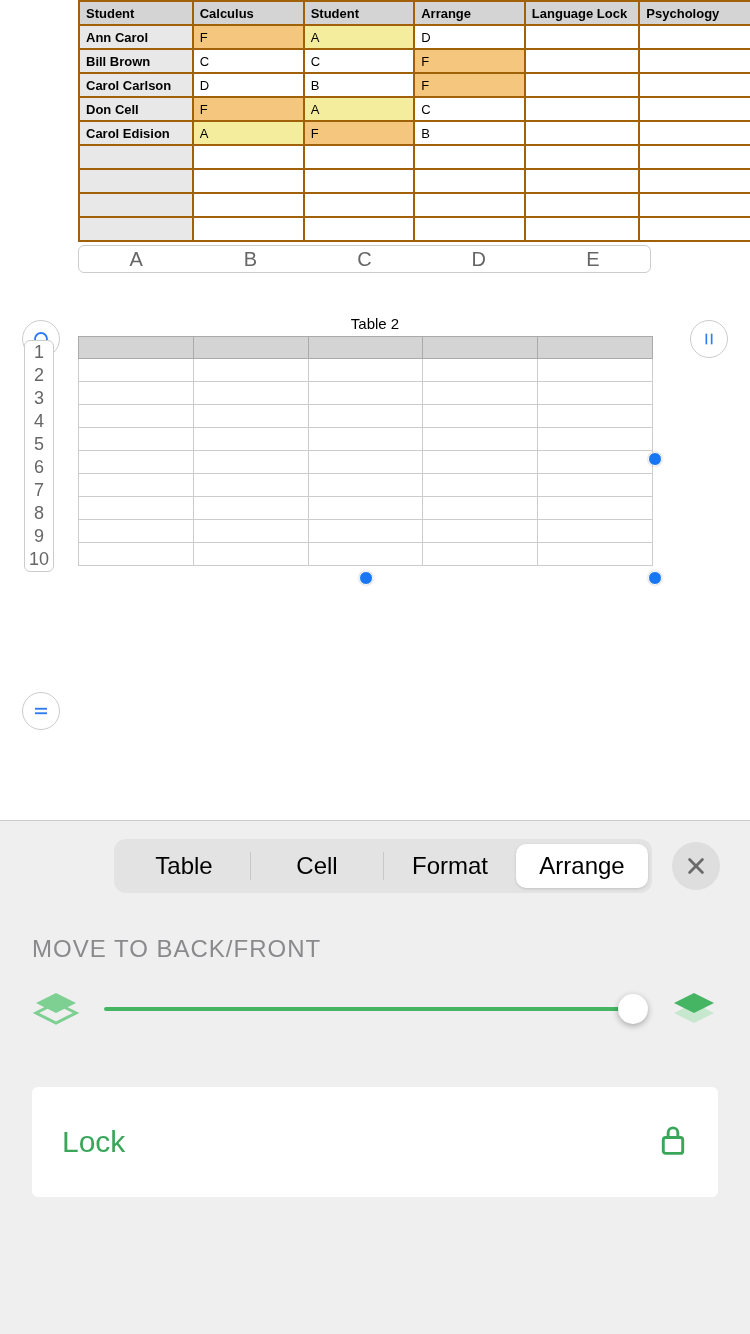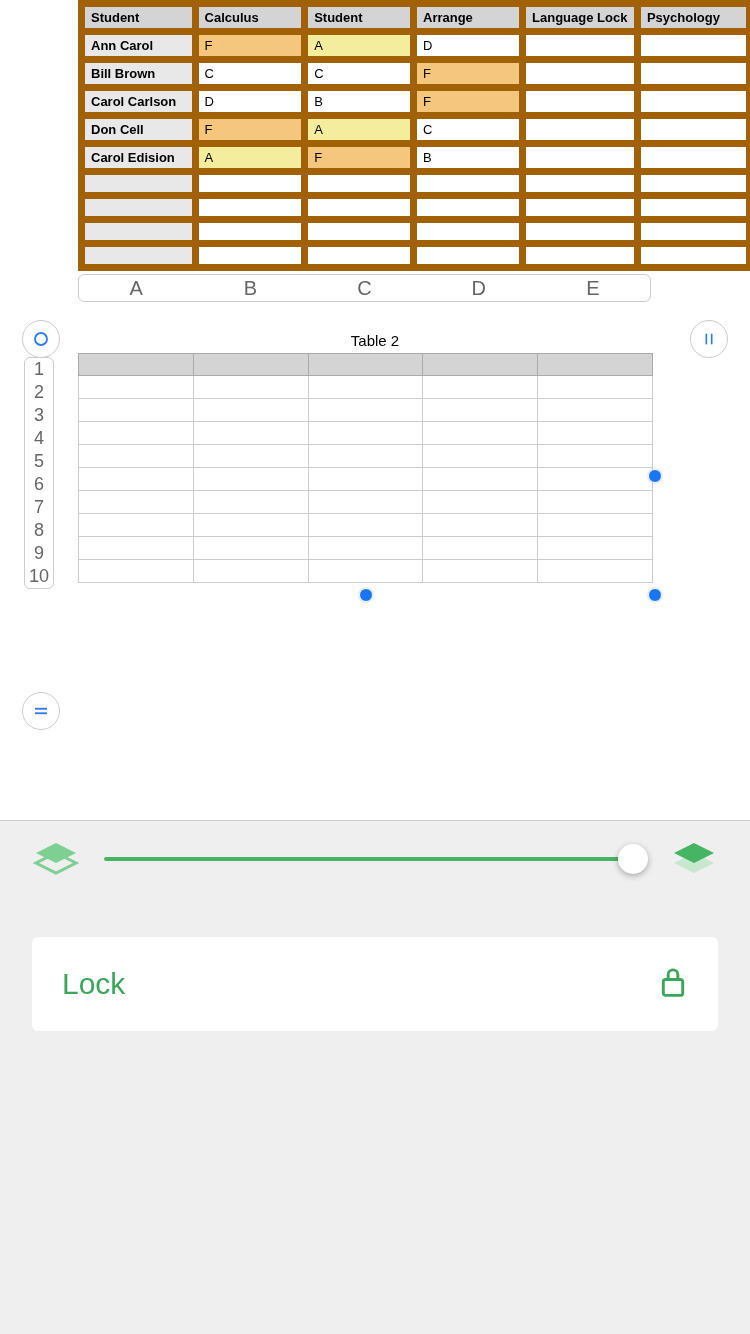--- a/index.html
+++ b/index.html
@@ -23,21 +23,21 @@
     padding: 4px 0;
     margin-top: 70px;
   }
   .table1 {
     border-collapse: collapse;
     width: 675px;
     margin-left: 78px;
     font-size: 13px;
   }
   .table1 th, .table1 td {
-    border: 7px solid #a16207;
+    border: 2px solid #a16207;
     padding: 3px 6px;
     text-align: left;
     height: 24px;
     overflow: hidden;
     white-space: nowrap;
   }
   .table1 th {
     background: #d4d4d4;
     font-weight: bold;
     font-size: 13px;
@@ -83,21 +83,21 @@
     display: flex;
     align-items: center;
     justify-content: center;
     font-size: 20px;
     color: #2f7af5;
   }
   .circle-left { position: absolute; left: 22px; top: 320px; }
   .circle-right { position: absolute; right: 22px; top: 320px; }
   .circle-eq { position: absolute; left: 22px; top: 692px; color: #2f7af5; font-weight: 600; }
 
-  .table2-wrap { position: relative; margin-top: 30px; }
+  .table2-wrap { position: relative; margin-top: 42px; }
   .table2-title { text-align: center; font-size: 15px; }
   .row-numbers {
     position: absolute;
     left: 24px;
     top: 25px;
     width: 30px;
     border: 1px solid #ccc;
     border-radius: 6px;
     overflow: hidden;
     background: #fff;
@@ -210,21 +210,21 @@
     width: 30px;
     height: 30px;
     border-radius: 50%;
     background: #fff;
     box-shadow: 0 2px 6px rgba(0,0,0,0.3);
   }
   .lock-row {
     margin: 40px 32px;
     background: #fff;
     border-radius: 6px;
-    padding: 28px 30px;
+    padding: 36px 30px;
     display: flex;
     align-items: center;
     justify-content: space-between;
   }
   .lock-label { font-size: 30px; color: #3aa65a; }
   .lock-icon svg { width: 30px; height: 34px; }
 </style>
 </head>
 <body>
 
@@ -432,21 +432,38 @@
 
   <div class="circle-btn circle-eq">
     <svg viewBox="0 0 24 24" width="18" height="18" stroke="#2f7af5" stroke-width="2.5">
         <line x1="4" y1="9" x2="20" y2="9"></line>
         <line x1="4" y1="15" x2="20" y2="15"></line>
       </svg>
   </div>
 </div>
 
 <div class="inspector">
-
+  <div class="tab-bar">
+    <div class="segmented">
+      <div class="seg-item">Table</div>
+      <div class="seg-divider"></div>
+      <div class="seg-item">Cell</div>
+      <div class="seg-divider"></div>
+      <div class="seg-item">Format</div>
+      <div class="seg-item seg-active">Arrange</div>
+    </div>
+    <div class="close-btn">
+      <svg viewBox="0 0 24 24" stroke="#6a6a6a" stroke-width="3" stroke-linecap="round">
+          <line x1="5" y1="5" x2="19" y2="19"></line>
+          <line x1="19" y1="5" x2="5" y2="19"></line>
+        </svg>
+    </div>
+  </div>
+
+  <div class="section-label">MOVE TO BACK/FRONT</div>
 
   <div class="slider-row">
     <div class="layers-icon">
       <svg viewBox="0 0 48 40">
           <polygon points="24,4 44,14 24,24 4,14" fill="#7ecf92"></polygon>
           <polygon points="24,14 44,24 24,34 4,24" fill="none" stroke="#7ecf92" stroke-width="3"></polygon>
         </svg>
     </div>
     <div class="slider-track">
       <div class="slider-thumb"></div>

